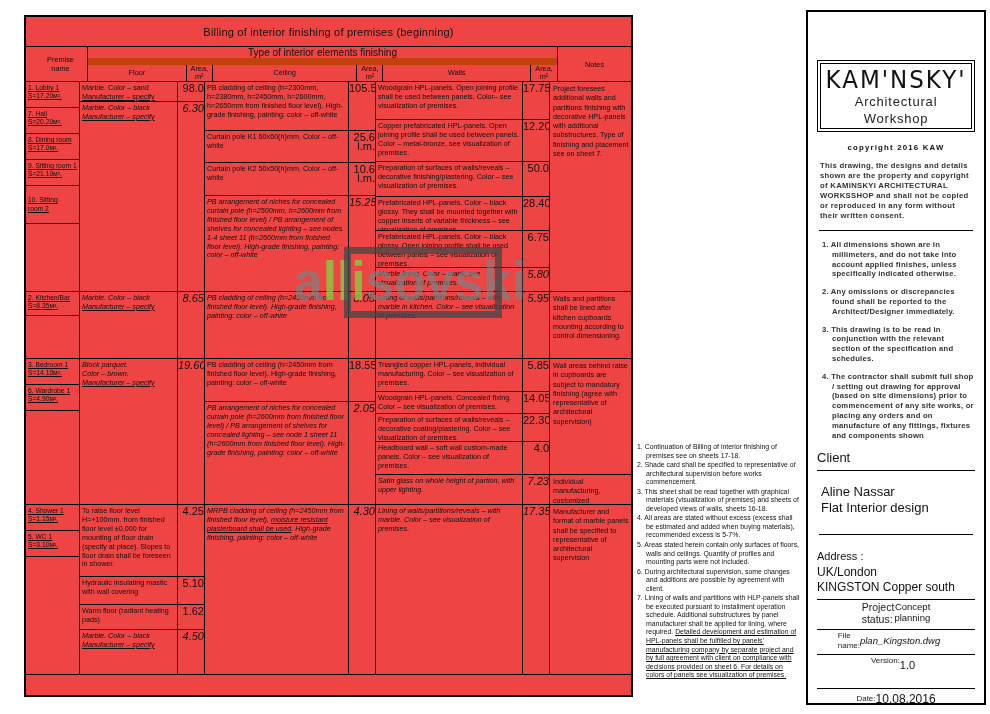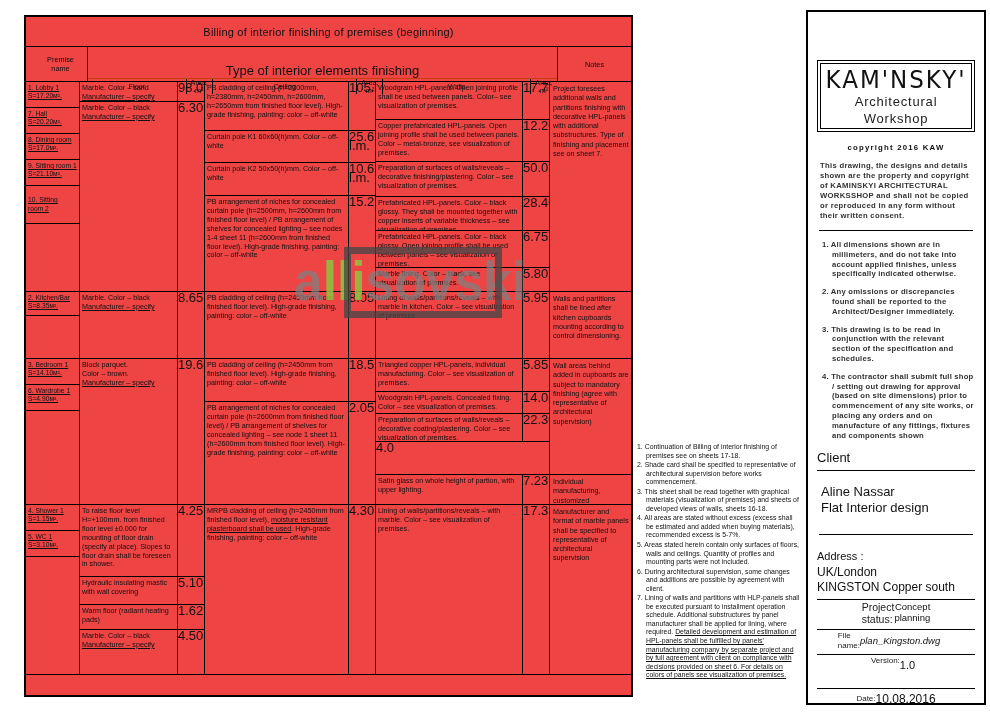--- a/index.html
+++ b/index.html
@@ -8,37 +8,37 @@
 
   
   .tbl { position: absolute; left: 24px; top: 15px; width: 609px; height: 682px;
     border: 2px solid #000; display: flex; flex-direction: column; background: #ef4444; }
   .ttl { height: 30px; border-bottom: 1.5px solid #000; display: flex; align-items: center;
     justify-content: center; font-size: 11px; letter-spacing: .2px; }
   .hdr { display: flex; height: 35px; border-bottom: 1px solid #000; }
   .cc { display: flex; align-items: center; justify-content: center; text-align: center; white-space: pre-line; }
   .hd-prem { width: 54px; border-right: 1px solid #000; font-size: 7.3px; margin-left: 8px; }
   .hd-grp { width: 470px; border-right: 1px solid #000; display: flex; flex-direction: column; }
-  .hd-grp-top { height: 18px; border-bottom: 1px solid #c2410c; font-size: 13px; margin-top: 16px; }
+  .hd-grp-top { height: 18px; border-bottom: 7px solid #c2410c; font-size: 10px; }
   .hd-cols { flex: 1; display: flex; }
   .hd-c { border-right: 1px solid #000; font-size: 7.3px; line-height: 7.6px; }
   .hd-c:last-child { border-right: none; }
   .w-floor { width: 99px; } .w-ar { width: 26px; } .w-ceil { width: 145px; } .w-walls { width: 148px; }
   .hd-notes { flex: 1; font-size: 7.3px; }
 
   .sec { display: flex; border-bottom: 1px solid #000; overflow: hidden; }
   .colp { width: 54px; border-right: 1px solid #000; display: flex; flex-direction: column; }
   .pbox { border-bottom: 1px solid #000; padding: 2px 1px 1px 2px; font-size: 6.7px; line-height: 8.4px; overflow: hidden; }
   .grp { display: flex; flex-direction: column; border-right: 1px solid #000; }
   .gf { width: 125px; } .gc { width: 171px; } .gw { width: 174px; }
   .sr { display: flex; border-bottom: 1px solid #000; overflow: hidden; }
-  .sr:last-child { border-bottom: none; flex: 1; }
+  .sr:last-child { border-bottom: none; flex: 1; font-style: italic; }
   .tx { flex: 1; border-right: 1px solid #000; padding: 2px 2px 1px 2px; font-size: 7.2px;
     line-height: 8.9px; white-space: pre-line; overflow: hidden; }
-  .arv { width: 26px; font-size: 13px; padding-top: 2px; text-align: left; white-space: pre-line; line-height: 8.6px; }
+  .arv { width: 26px; font-size: 11px; padding-top: 2px; text-align: right; white-space: pre-line; line-height: 8.6px; }
   .coln { flex: 1; display: flex; flex-direction: column; }
   .nbox { padding: 2px 2px 1px 3px; font-size: 7.2px; line-height: 9.3px; overflow: hidden; }
   .nbox.bb { border-bottom: 1px solid #000; }
   .foot { flex: 1; }
   .u { text-decoration: underline; }
   .b { font-weight: bold; }
 
   
   .midnotes { position: absolute; left: 637px; top: 443px; width: 163px;
     font-size: 6.9px; line-height: 8.55px; }
@@ -260,29 +260,30 @@
       </div>
       <div class="sr" style="height:22px">
         <div class="tx"><span>Woodgrain HPL-panels. Concealed fixing. Color – see visualization of premises.</span></div>
         <div class="arv">14.05</div>
       </div>
       <div class="sr" style="height:28px">
         <div class="tx"><span>Preparation of surfaces of walls/reveals – decorative coating/plastering. Color – see visualization of premises.</span></div>
         <div class="arv">22.30</div>
       </div>
       <div class="sr" style="height:33px">
+        <div class="tx"><span>Headboard wall – soft wall custom-made panels. Color – see visualization of premises.</span></div>
         <div class="arv">4.0</div>
       </div>
       <div class="sr">
         <div class="tx"><span>Satin glass on whole height of partion, with upper lighting.</span></div>
         <div class="arv">7.23</div>
       </div>
     </div>
     <div class="coln">
-      <div class="nbox bb" style="height:116px">Wall areas behind added in cupboards are subject to mandatory finishing (agree with representative of architectural supervision)</div>
+      <div class="nbox bb" style="height:116px">Wall areas behind raise in cupboards are subject to mandatory finishing (agree with representative of architectural supervision)</div>
       <div class="nbox" style="flex:1">Individual manufacturing, customized</div>
     </div>
   </div>
 
   <div class="sec" style="height:170px">
     <div class="colp">
       <div class="pbox" style="height:26px">
         <div class="u">4. Shower 1</div>
         <div class="u">S=1.15м².</div>
       </div>

